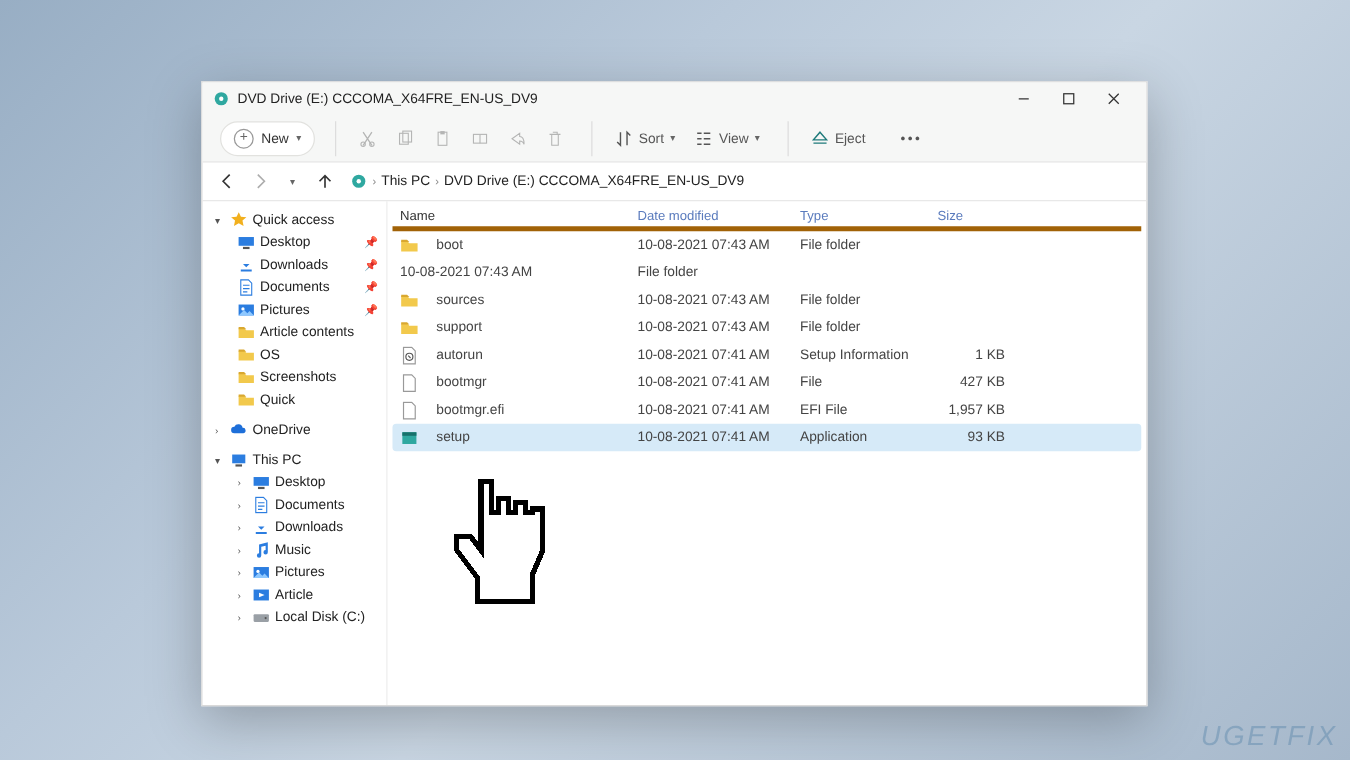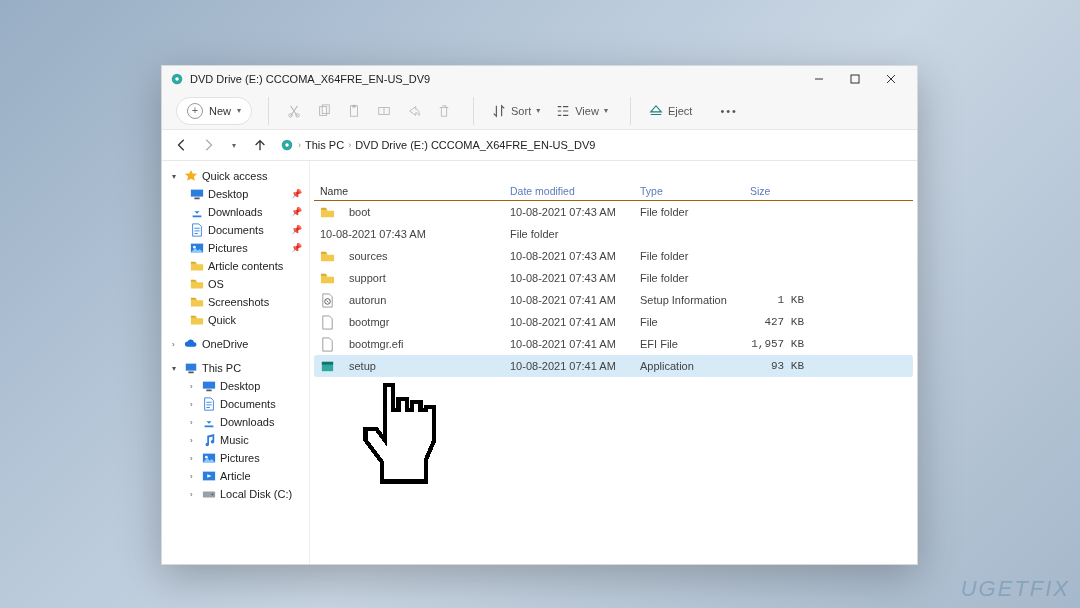--- a/index.html
+++ b/index.html
@@ -37,27 +37,27 @@
   .tree ul { list-style:none; }
   .tree li { position:relative; }
   .node { display:flex; align-items:center; gap:4px; height:18px; padding-left:4px; white-space:nowrap;}
   .node .exp { width:8px; font-size:8px; color:#555; }
   .node .pin { margin-left:auto; color:#888; font-size:9px; padding-right:4px;}
   .node .nic { width:14px; height:14px; display:flex; align-items:center; justify-content:center;}
   .tree .child { padding-left:18px; }
   .lbl-txt { color:#222; }
   
   .filearea { flex:1; padding:4px 4px; min-width:0;}
-  .cols { display:grid; grid-template-columns: 190px 130px 110px 70px; height:20px; align-items:center; font-size:10.5px; color:#5a7bbd; border-bottom:1px solid #a16207; padding-left:6px;margin-top:16px;}
+  .cols { display:grid; grid-template-columns: 190px 130px 110px 70px; height:20px; align-items:center; font-size:10.5px; color:#5a7bbd; border-bottom:4px solid #a16207; padding-left:6px;}
   .cols .namecol { color:#333; }
   .rows { }
   .row { display:grid; grid-template-columns: 190px 130px 110px 70px; height:22px; align-items:center; font-size:11px; padding-left:6px; border-radius:3px;}
   .row.sel { background:#d6eaf8; }
   .row .cell-name { display:flex; align-items:center; gap:14px; }
-  .row .cell-size { text-align:right; padding-right:16px;font-family:Liberation Mono, monospace;}
+  .row .cell-size { text-align:right; padding-right:16px;}
   .row .muted { color:#444; }
   .fic { width:15px; height:15px; display:flex; align-items:center; justify-content:center;}
   
   svg { display:block; }
   
   .cursor { position:absolute; left:348px; top:377px; width:90px; height:110px; pointer-events:none; z-index:5;}
   .cursor svg { width:100%; height:100%; }
   
   .watermark { position:absolute; right:10px; bottom:6px; font-size:22px; letter-spacing:2px; color:rgba(70,120,160,.35); font-style:italic; font-family:Arial, sans-serif; }
 </style>

